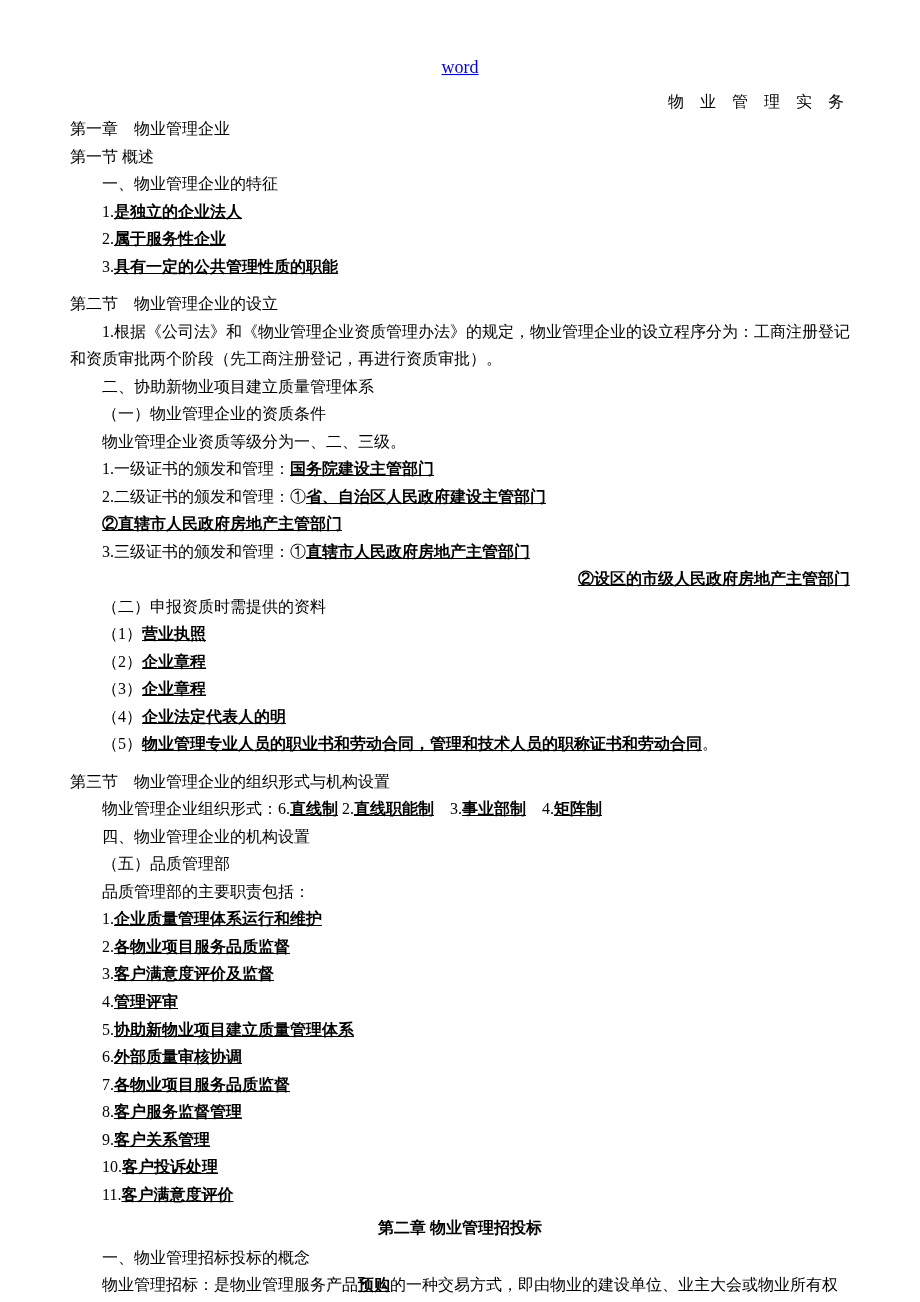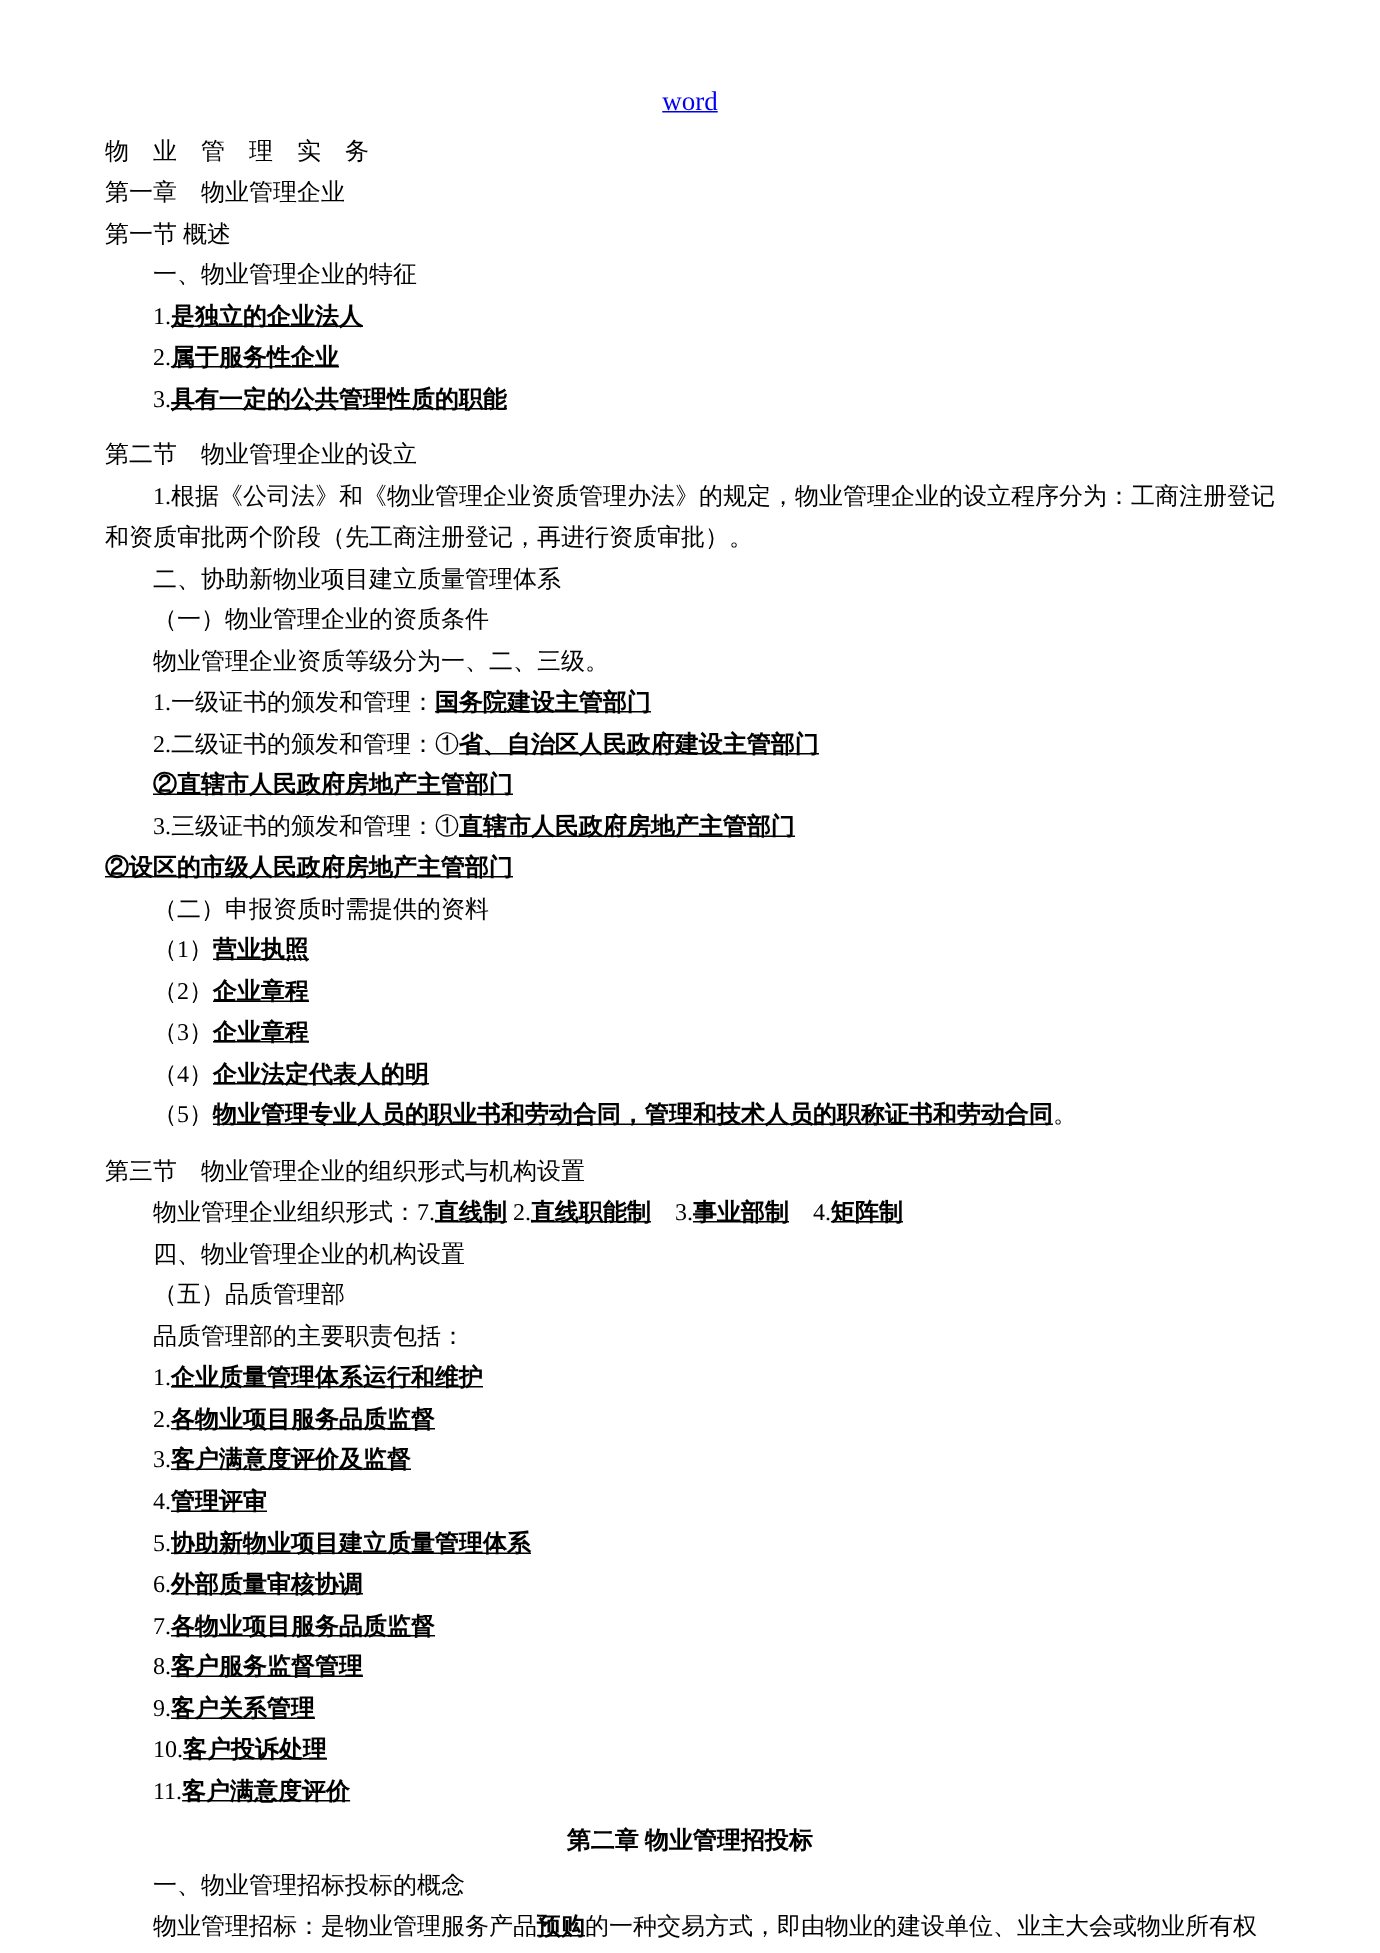--- a/index.html
+++ b/index.html
@@ -18,35 +18,35 @@
       margin-bottom: 4px;
       margin-top: 12px;
     }
     .header-link a {
       color: #0000ee;
       text-decoration: underline;
       font-family: "Times New Roman", serif;
       font-size: 18px;
     }
     .title-spaced {
-      text-align: left;
+      text-align: right;
       letter-spacing: 6px;
     }
     .chapter-title, .section-title {
       text-align: left;
     }
     .section-title-inline {
       text-align: left;
       margin-top: 10px;
     }
     .indent { text-indent: 2em; }
     .u { text-decoration: underline; }
     .bold { font-weight: bold; text-decoration: underline; }
     p { line-height: 1.72; }
-    .noindent { text-indent: 0; }
+    .noindent { text-indent: 0; text-align: right; }
     .chap2 { font-weight: bold; text-align: center; margin-top: 6px; margin-bottom: 2px; }
   </style>
 </head>
 <body>
 
 <div class="header-link">
   <a href="#">word</a>
 </div>
 
 <p class="title-spaced">物 业 管 理 实 务</p>
@@ -71,21 +71,21 @@
 <p class="noindent"><span class="u bold">②</span><span class="u bold">设区的市级人民政府房地产主管部门</span></p>
 <p class="indent">（二）申报资质时需提供的资料</p>
 <p class="indent"><span>（1）</span><span class="u bold">营业执照</span></p>
 <p class="indent"><span>（2）</span><span class="u bold">企业章程</span></p>
 <p class="indent"><span>（3）</span><span class="u bold">企业章程</span></p>
 <p class="indent"><span>（4）</span><span class="u bold">企业法定代表人的明</span></p>
 <p class="indent"><span>（5）</span><span class="u bold">物业管理专业人员的职业书和劳动合同，管理和技术人员的职称证书和劳动合同</span><span>。</span></p>
 
 <p class="section-title-inline">第三节　物业管理企业的组织形式与机构设置</p>
 
-<p class="indent"><span>物业管理企业组织形式：7.</span><span class="u bold">直线制</span><span> 2.</span><span class="u bold">直线职能制</span><span>　3.</span><span class="u bold">事业部制</span><span>　4.</span><span class="u bold">矩阵制</span></p>
+<p class="indent"><span>物业管理企业组织形式：6.</span><span class="u bold">直线制</span><span> 2.</span><span class="u bold">直线职能制</span><span>　3.</span><span class="u bold">事业部制</span><span>　4.</span><span class="u bold">矩阵制</span></p>
 <p class="indent">四、物业管理企业的机构设置</p>
 <p class="indent">（五）品质管理部</p>
 <p class="indent">品质管理部的主要职责包括：</p>
 <p class="indent"><span>1.</span><span class="u bold">企业质量管理体系运行和维护</span></p>
 <p class="indent"><span>2.</span><span class="u bold">各物业项目服务品质监督</span></p>
 <p class="indent"><span>3.</span><span class="u bold">客户满意度评价及监督</span></p>
 <p class="indent"><span>4.</span><span class="u bold">管理评审</span></p>
 <p class="indent"><span>5.</span><span class="u bold">协助新物业项目建立质量管理体系</span></p>
 <p class="indent"><span>6.</span><span class="u bold">外部质量审核协调</span></p>
 <p class="indent"><span>7.</span><span class="u bold">各物业项目服务品质监督</span></p>

